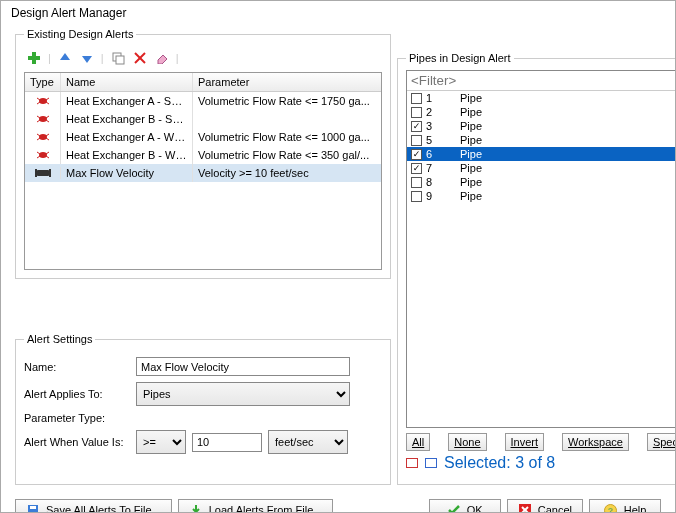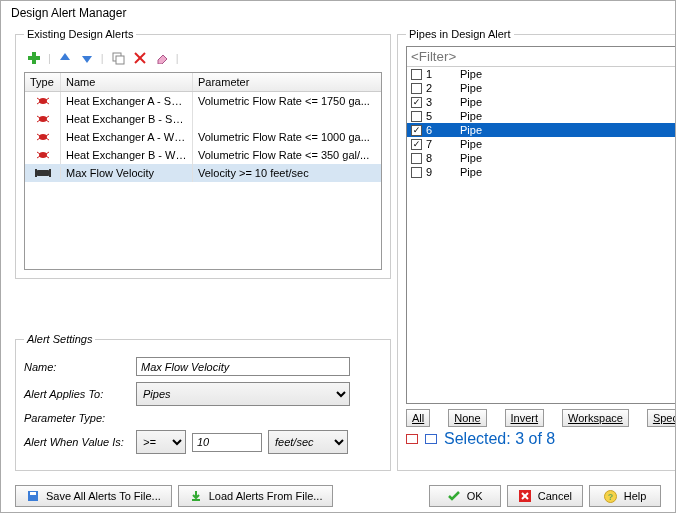--- a/index.html
+++ b/index.html
@@ -16,21 +16,21 @@
   padding: 5px 10px 8px 10px;
   font-size: 12px;
   color: #000;
 }
 .content {
   display: flex;
   gap: 6px;
   padding: 0 14px;
 }
 .left-col { width: 376px; display: flex; flex-direction: column; gap: 48px; }
-.right-col { width: 250px; display: flex; flex-direction: column; }
+.right-col { width: 250px; display: flex; flex-direction: column; margin-top: 24px; }
 fieldset {
   border: 1px solid #ccc;
   padding: 6px 8px 8px 8px;
   margin-bottom: 6px;
 }
 legend { font-size: 11px; padding: 0 3px; }
 .toolbar {
   display: flex;
   align-items: center;
   gap: 2px;
@@ -57,21 +57,21 @@
 .th, .td { padding: 3px 5px; border-right: 1px solid #e0e0e0; overflow: hidden; white-space: nowrap; text-overflow: ellipsis; }
 .col-type { width: 36px; }
 .col-name { width: 132px; }
 .col-param { flex: 1; border-right: none; }
 .tr { display: flex; font-size: 11px; height: 18px; align-items: center; }
 .tr.selected { background: #d6e5f3; }
 .pipe-icon { display:inline-block; width:14px; height:6px; background:#333; border-radius:2px; position:relative; }
 .pipe-icon::before, .pipe-icon::after { content:''; position:absolute; width:2px; height:8px; background:#333; top:-1px; }
 .pipe-icon::before { left:-1px; }
 .pipe-icon::after { right:-1px; }
-fieldset.settings { padding-bottom: 10px; font-style: italic; }
+fieldset.settings { padding-bottom: 24px; }
 .form-row {
   display: flex;
   align-items: center;
   margin: 6px 0;
 }
 .form-label { width: 112px; font-size: 11px; }
 input[type=text].fld {
   border: 1px solid #888;
   background: #fff;
   height: 19px;

